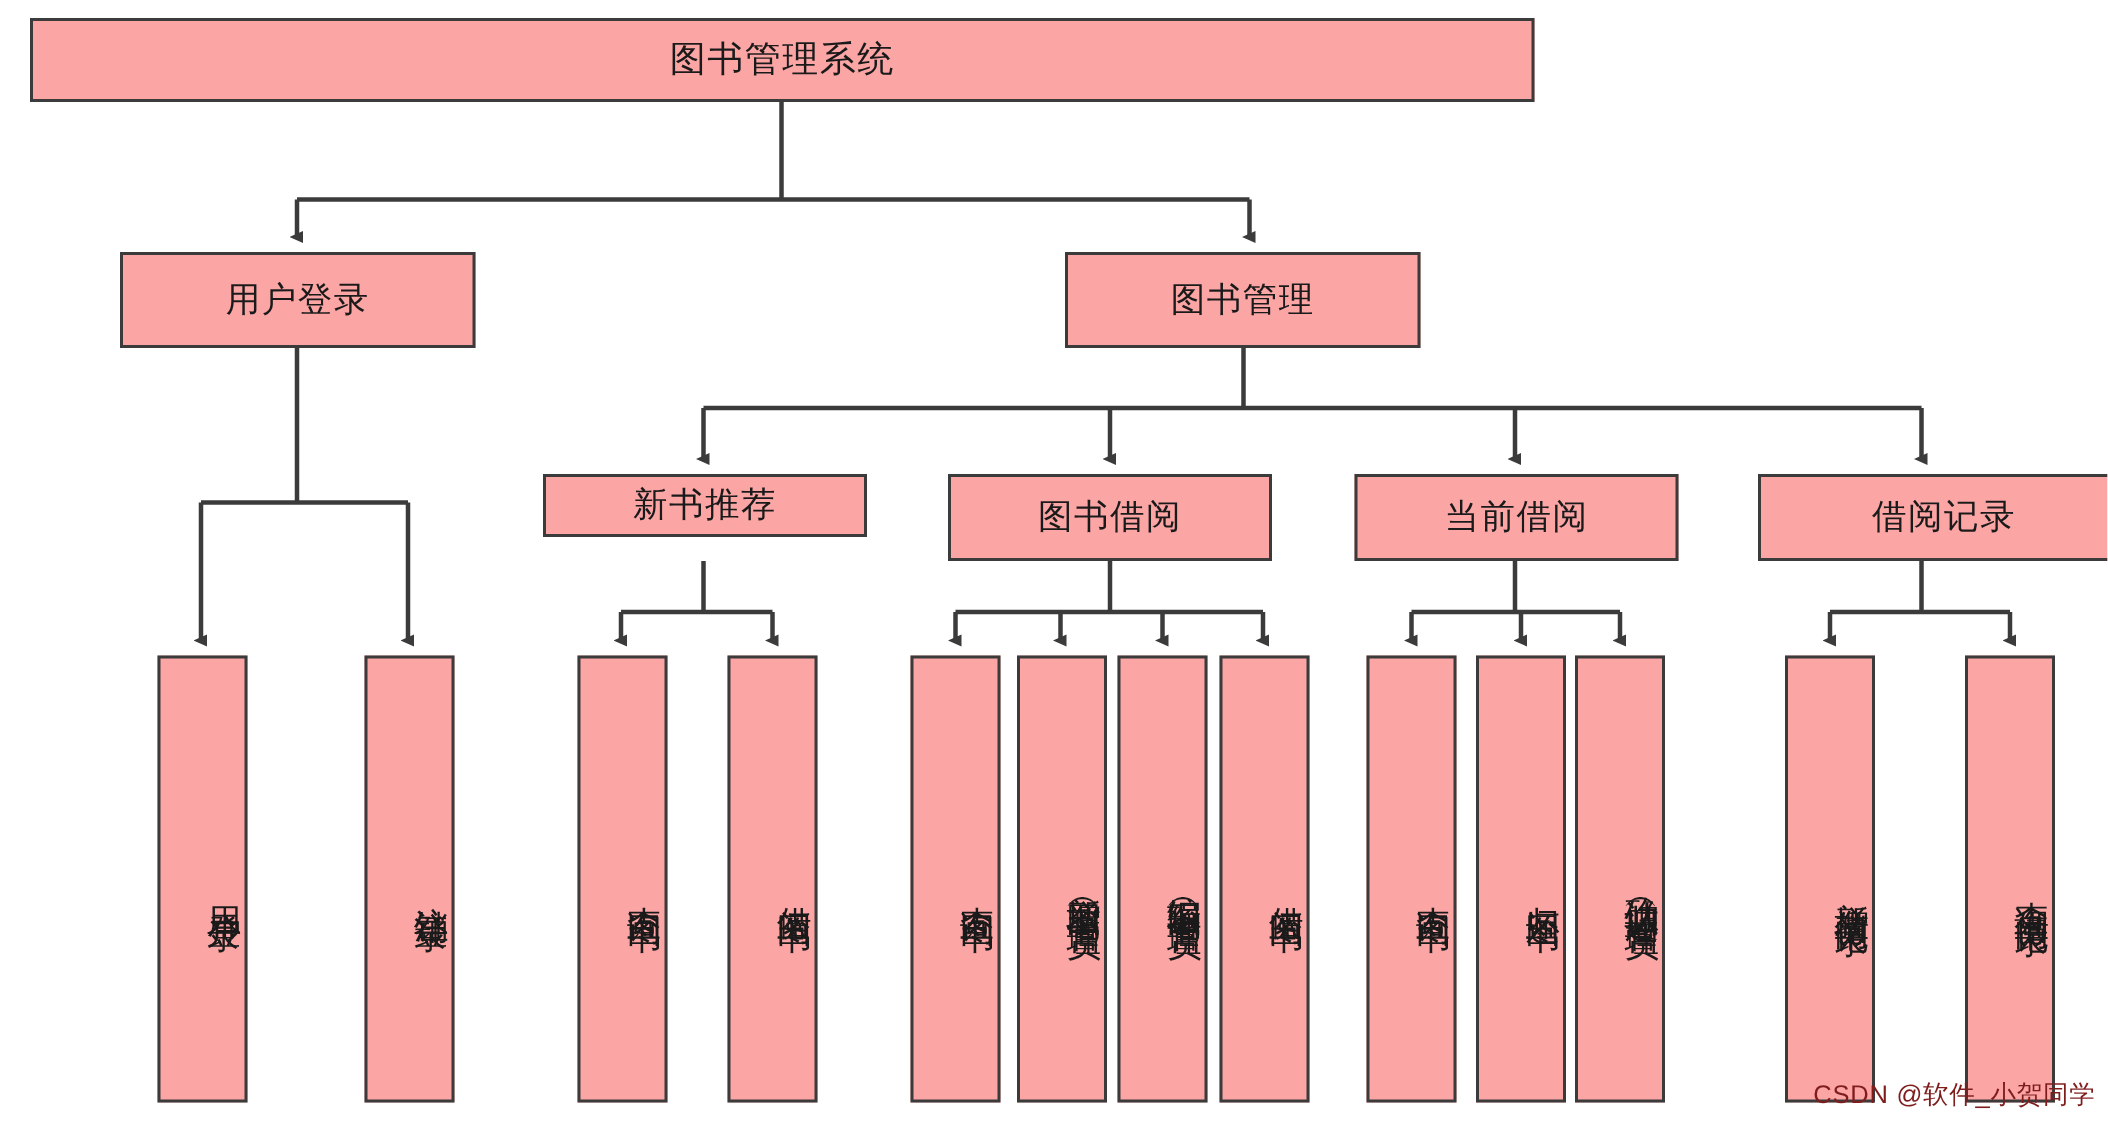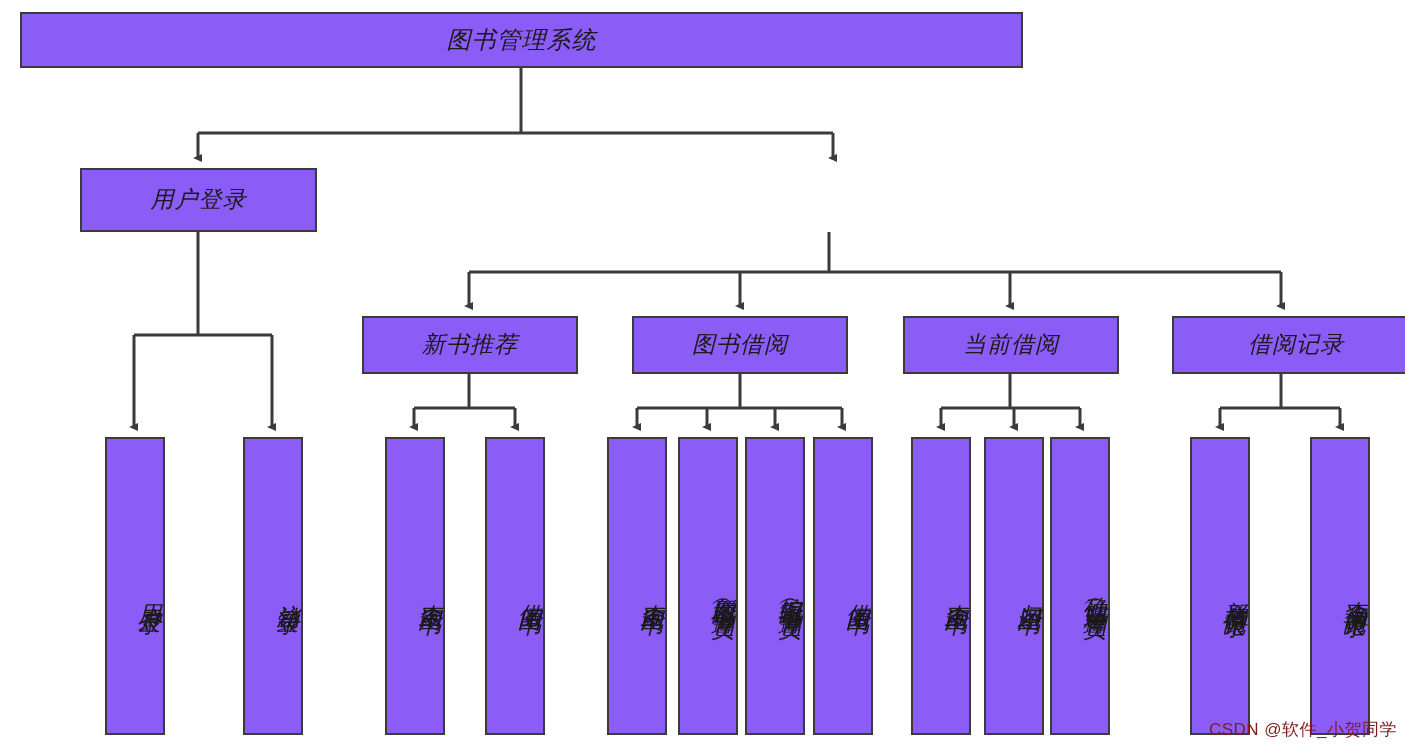--- a/index.html
+++ b/index.html
@@ -22,27 +22,26 @@
     left: 0;
     top: 0;
     width: 1405px;
     height: 747px;
     pointer-events: none;
   }
   .node {
     position: absolute;
     box-sizing: border-box;
     border: 2px solid #3b3b3b;
-    background: #8b5cf6;
+    background: #fca5a5;
     display: flex;
     align-items: center;
     justify-content: center;
     color: #1a1a1a;
     z-index: 2;
-    font-style: italic;
   }
   .node.horiz {
     font-size: 23px;
     letter-spacing: 1px;
     line-height: 1.2;
   }
   .node.vert {
     writing-mode: vertical-rl;
     text-orientation: upright;
     font-size: 23px;
@@ -117,22 +116,23 @@
       <path d="M1281,374 L1281,408"></path>
       <path d="M1220,408 L1340,408"></path>
       <path d="M1220,408 L1220,427" marker-end="url(#arrow)"></path>
       <path d="M1340,408 L1340,427" marker-end="url(#arrow)"></path>
     </g>
   </svg>
 
   <div class="node horiz root" style="left: 20px; top: 12px; width: 1003px; height: 56px;">图书管理系统</div>
 
   <div class="node horiz" style="left: 80px; top: 168px; width: 237px; height: 64px;">用户登录</div>
+  <div class="node horiz" style="left: 710px; top: 168px; width: 237px; height: 64px;">图书管理</div>
 
-  <div class="node horiz" style="left: 362px; top: 316px; width: 216px; height: 58px;">新书推荐</div>
+  <div class="node horiz" style="left: 362px; top: 316px; width: 216px; height: 42px;">新书推荐</div>
   <div class="node horiz" style="left: 632px; top: 316px; width: 216px; height: 58px; text-align: center;">图书借阅</div>
   <div class="node horiz" style="left: 903px; top: 316px; width: 216px; height: 58px; text-align: right;">当前借阅</div>
   <div class="node horiz" style="left: 1172px; top: 316px; width: 248px; height: 58px;">借阅记录</div>
 
   <div class="node vert" style="left: 105px; top: 437px; width: 60px; height: 298px;">用户登录</div>
   <div class="node vert" style="left: 243px; top: 437px; width: 60px; height: 298px;">注销登录</div>
   <div class="node vert" style="left: 385px; top: 437px; width: 60px; height: 298px;">查询图书</div>
   <div class="node vert" style="left: 485px; top: 437px; width: 60px; height: 298px;">借阅图书</div>
   <div class="node vert" style="left: 607px; top: 437px; width: 60px; height: 298px;">查询图书</div>
   <div class="node vert" style="left: 678px; top: 437px; width: 60px; height: 298px;">新增图书（管理员）</div>

